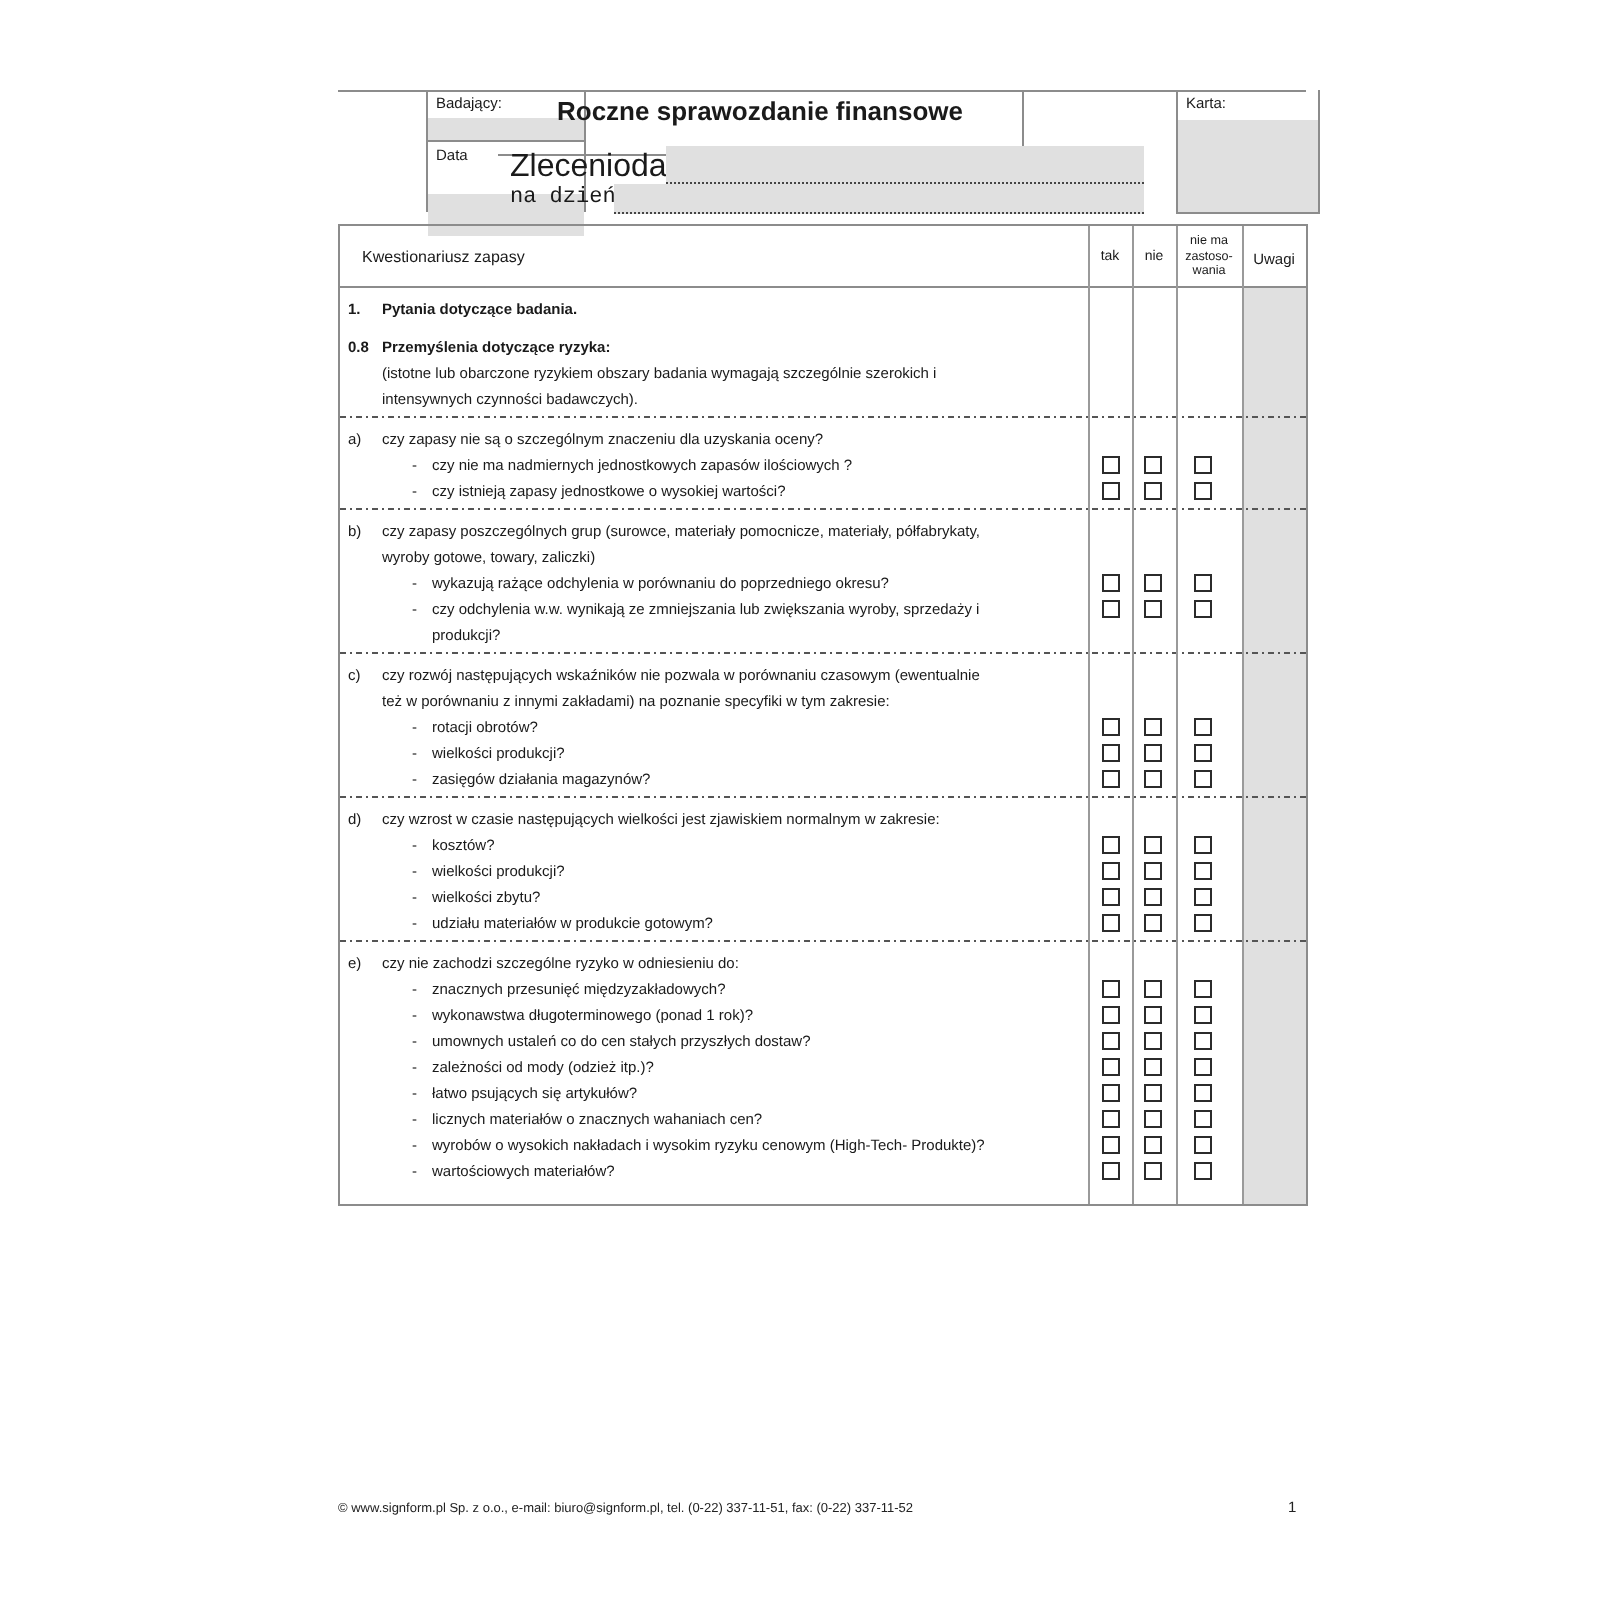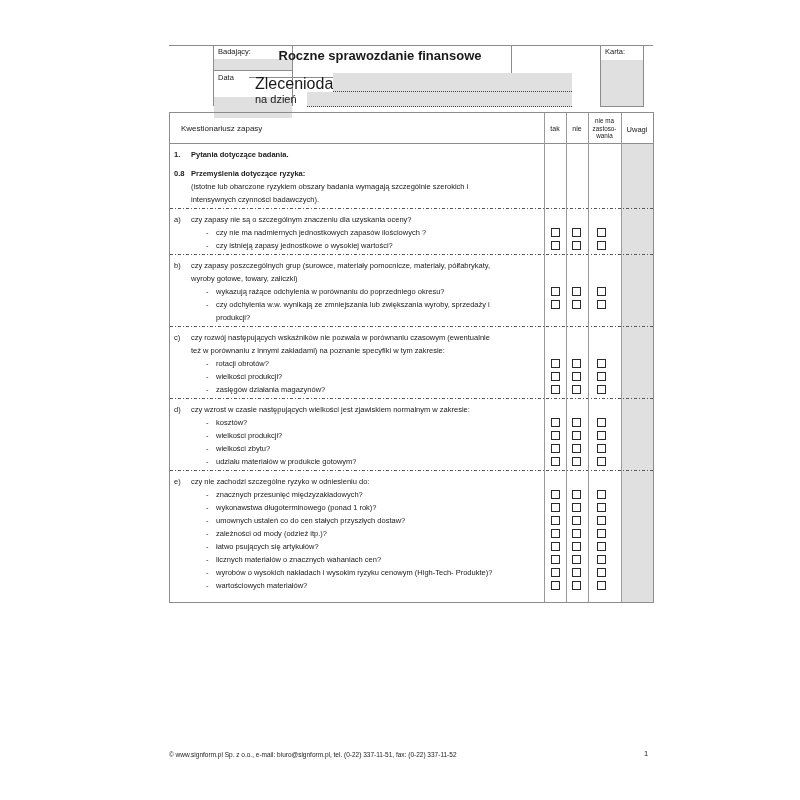--- a/index.html
+++ b/index.html
@@ -11,23 +11,23 @@
   #topline{left:169px;top:45px;width:484px;height:0;border-top:1px solid #8c8c8c;}
   #box-left{left:169px;top:45px;width:80px;height:61px;border-left:1px solid #8c8c8c;border-right:1px solid #8c8c8c;border-bottom:1px solid #8c8c8c;box-sizing:border-box;margin-left:44px;}
   .bl-label{height:12px;padding:2px 0 0 4px;font-size:7.5px;}
   .bl-gray1{height:11px;background:#e0e0e0;}
   .bl-sep{border-top:1px solid #8c8c8c;}
   .bl-label2{height:12px;padding:2px 0 12px 4px;font-size:7.5px;}
   .bl-gray2{height:21px;background:#e0e0e0;}
   #title-cell{left:249px;top:45px;width:263px;height:33px;border-right:1px solid #8c8c8c;border-bottom:1px solid #8c8c8c;box-sizing:border-box;text-align:center;font-weight:bold;font-size:13px;line-height:22px;}
   #client-label{left:255px;top:75px;font-size:16px;}
   #client-field{left:333px;top:73px;width:239px;height:18px;background:#e0e0e0;border-bottom:1px dotted #444;}
-  #asof-label{left:255px;top:93px;font-size:11px;}
+  #asof-label{left:255px;top:93px;font-size:11px;font-family:Liberation Mono, monospace;}
   #asof-field{left:307px;top:92px;width:265px;height:14px;background:#e0e0e0;border-bottom:1px dotted #444;}
-  #karta-box{left:588px;top:45px;width:44px;height:62px;border-left:1px solid #8c8c8c;border-right:1px solid #8c8c8c;border-bottom:1px solid #8c8c8c;box-sizing:border-box;margin-left:12px;}
+  #karta-box{left:588px;top:45px;width:72px;height:62px;border-left:1px solid #8c8c8c;border-right:1px solid #8c8c8c;border-bottom:1px solid #8c8c8c;box-sizing:border-box;}
   .karta-label{height:13px;padding:2px 0 0 4px;font-size:7.5px;}
   .karta-gray{position:absolute;left:0;right:0;top:15px;bottom:0;background:#e0e0e0;}
 
   
   #qtable{left:169px;top:112px;width:483px;height:489px;border:1px solid #8c8c8c;box-sizing:content-box;}
   #uwband{position:absolute;left:452px;top:31px;right:0;bottom:0;background:#e0e0e0;}
   .vline{position:absolute;top:0;bottom:0;width:0;border-left:1px solid #9a9a9a;pointer-events:none;}
   #vl1{left:374px;} #vl2{left:396px;} #vl3{left:418px;} #vl4{left:451px;}
   #qhead{position:absolute;left:0;top:0;right:0;height:31px;border-bottom:1px solid #8c8c8c;box-sizing:border-box;}
   .qh{position:absolute;text-align:center;}

